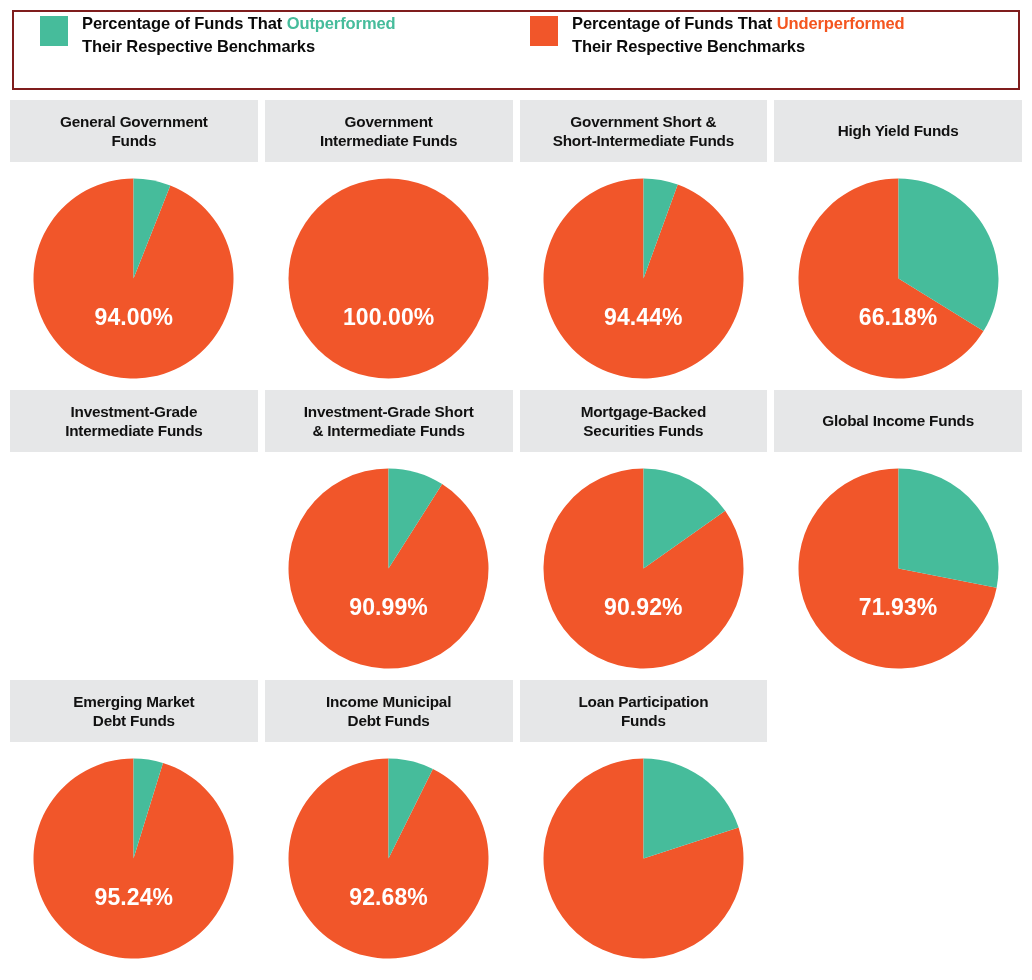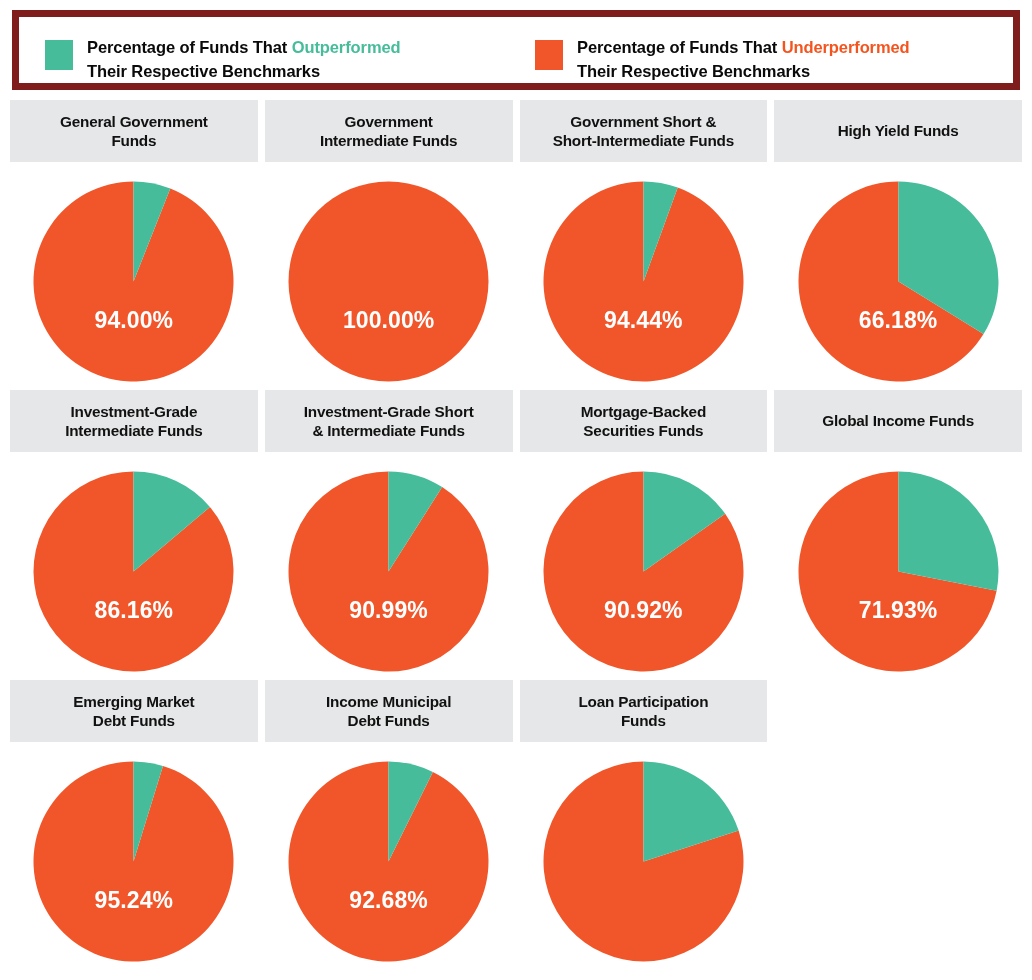--- a/index.html
+++ b/index.html
@@ -9,24 +9,24 @@
     font-family:"Liberation Sans", sans-serif;
     overflow:hidden;
   }
   #root{ position:relative; width:1032px; height:980px; }
 
   
   .legend-box{
     position:absolute;
     left:12px; top:10px;
     width:1008px; height:80px;
-    border:7px solid #7f1d1d;
+    border:2px solid #7f1d1d;
     background:#ffffff;
     display:flex;
-    align-items:flex-end;
+    align-items:flex-start;
   }
   .legend-entry{
     display:flex;
     align-items:flex-start;
     gap:14px;
   }
   .legend-entry.e0{ margin-left:26px; width:470px; }
   .legend-entry.e1{ margin-left:20px; }
   .legend-swatch{
     width:28px; height:30px;
@@ -71,23 +71,23 @@
     font-weight:bold;
     color:#111111;
     line-height:1.26;
     letter-spacing:-0.2px;
   }
   .pie-wrap{
     position:relative;
     width:100%;
     height:222px;
     display:flex;
-    align-items:flex-end;
+    align-items:flex-start;
     justify-content:center;
-    padding-top:6px;
+    padding-top:14px;
   }
   .pie{
     position:relative;
     width:205px; height:205px;
   }
   .pie svg{ display:block; width:205px; height:205px; }
   .pie-label{
     position:absolute;
     left:0; right:0;
     top:128px;
@@ -189,33 +189,20 @@
               </g>
             </svg>
             <div class="pie-label">66.18%</div>
           </div>
         </div>
       </div>
       <div class="panel">
         <div class="panel-header">
           <div class="panel-title"><span>Investment-Grade</span><br><span>Intermediate Funds</span></div>
         </div>
-        <div class="pie-wrap">
-          <div class="pie">
-            <svg viewBox="0 0 205 205" xmlns="http://www.w3.org/2000/svg">
-              <g>
-                <path d="M 102.5 102.5 L 178.907 37.986 A 100 100 0 1 1 102.500 2.500 Z" fill="#f1562a"></path>
-              </g>
-              <g>
-                <path d="M 102.5 102.5 L 102.500 2.500 A 100 100 0 0 1 178.907 37.986 Z" fill="#46bc9b"></path>
-              </g>
-            </svg>
-            <div class="pie-label">86.16%</div>
-          </div>
-        </div>
       </div>
       <div class="panel">
         <div class="panel-header">
           <div class="panel-title"><span>Investment-Grade Short</span><br><span>&amp; Intermediate Funds</span></div>
         </div>
         <div class="pie-wrap">
           <div class="pie">
             <svg viewBox="0 0 205 205" xmlns="http://www.w3.org/2000/svg">
               <g>
                 <path d="M 102.5 102.5 L 156.136 18.101 A 100 100 0 1 1 102.500 2.500 Z" fill="#f1562a"></path>

